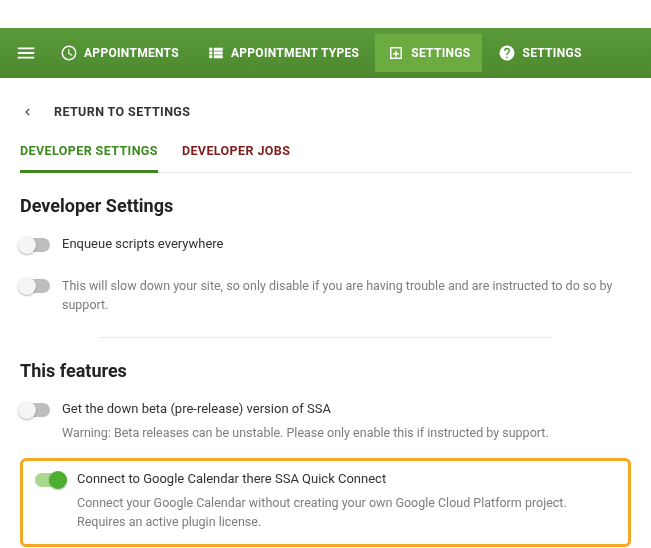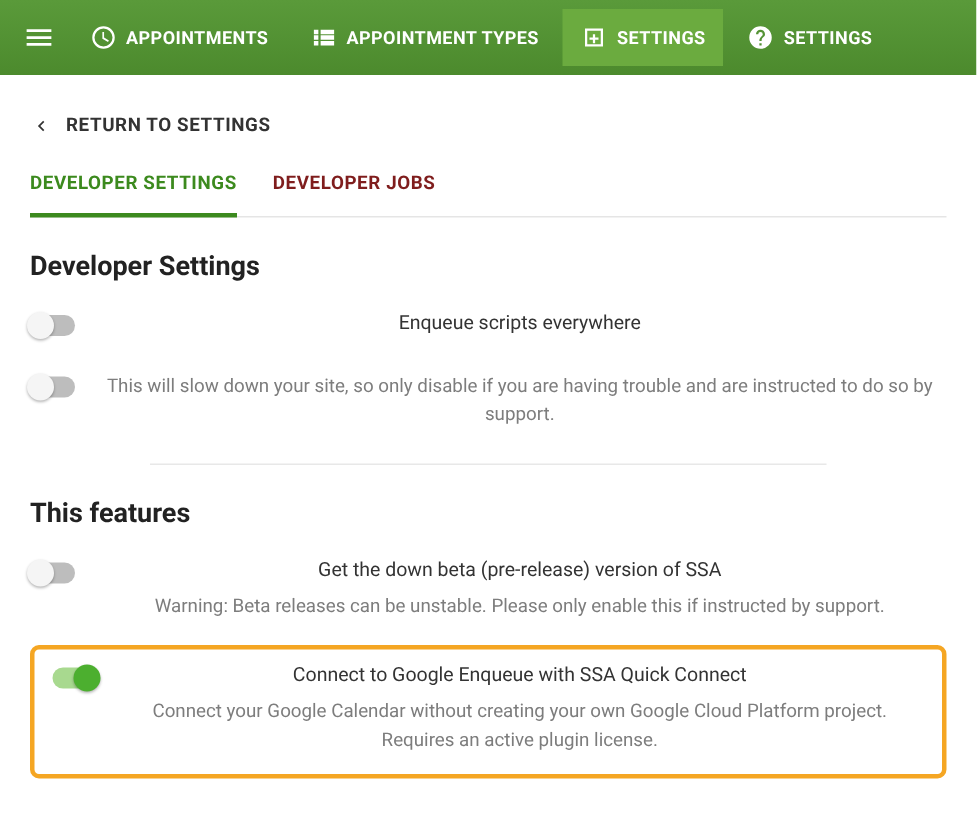--- a/index.html
+++ b/index.html
@@ -12,62 +12,63 @@
     color: #333;
   }
   .topbar {
     background: #4a8b2c;
     background: linear-gradient(#5a9a3a,#4c8a2d);
     height: 50px;
     display: flex;
     align-items: center;
     padding: 0 8px;
     gap: 4px;
+    margin-top: 28px;
   }
   .hamburger {
     width: 36px; height: 36px; display:flex; align-items:center; justify-content:center;
     cursor:pointer;
   }
   .hamburger svg { fill:#fff; }
   .nav-item {
     display:flex; align-items:center; gap:6px;
     color:#fff; font-weight:700; font-size:12px;
     padding: 10px 12px; cursor:pointer;
     letter-spacing:0.3px;
   }
   .nav-item.active {
     background: #6bab3f;
   }
   .nav-item svg { fill:#fff; width:18px; height:18px; flex:none; }
   .content {
     padding: 18px 20px 0 20px;
   }
   .back-row {
-    display:flex; align-items:center; gap:10px;
+    display:flex; align-items:center; gap:20px;
     font-size:12.5px; font-weight:700; letter-spacing:0.4px;
     color:#333; cursor:pointer; padding: 8px 0 16px 0;
   }
   .back-row svg { width:14px; height:14px; fill:#333; }
   .tabs {
     display:flex; gap:24px; border-bottom:1px solid #e5e5e5;
   }
   .tab {
     font-size:12.5px; font-weight:700; letter-spacing:0.4px;
     padding: 8px 0 12px 0; cursor:pointer; color:#7f1d1d;
   }
   .tab.active { color:#3c8a1e; border-bottom:3px solid #3c8a1e; margin-bottom:-1px; }
   .section-title {
     font-size:18px; font-weight:700; color:#222;
     margin: 22px 0 14px 0;
   }
   .setting {
     padding: 6px 0 12px 0;
   }
   .setting-row {
-    display:flex; align-items:flex-start; gap:12px;text-align:center;
+    display:flex; align-items:flex-start; gap:12px;
   }
   .setting-texts { flex:1; }
   .setting-label {
     font-size:13px; color:#333; margin-bottom:8px;
   }
   .setting-desc {
     font-size:12.5px; color:#7d7d7d; line-height:1.5;
   }
   .toggle {
     width:30px; height:14px; border-radius:8px;
@@ -183,20 +184,20 @@
     </div>
   </div>
 
   <div class="highlight-box">
     <div class="setting" style="padding:0">
       <div class="setting-row">
         <div class="toggle on">
             <div class="knob"></div>
           </div>
         <div class="setting-texts">
-          <div class="setting-label">Connect to Google Enqueue with SSA Quick Connect</div>
+          <div class="setting-label">Connect to Google Calendar there SSA Quick Connect</div>
           <div class="setting-desc">Connect your Google Calendar without creating your own Google Cloud Platform project. Requires an active plugin license.</div>
         </div>
       </div>
     </div>
   </div>
 
 </div>
 
 </body></html>

